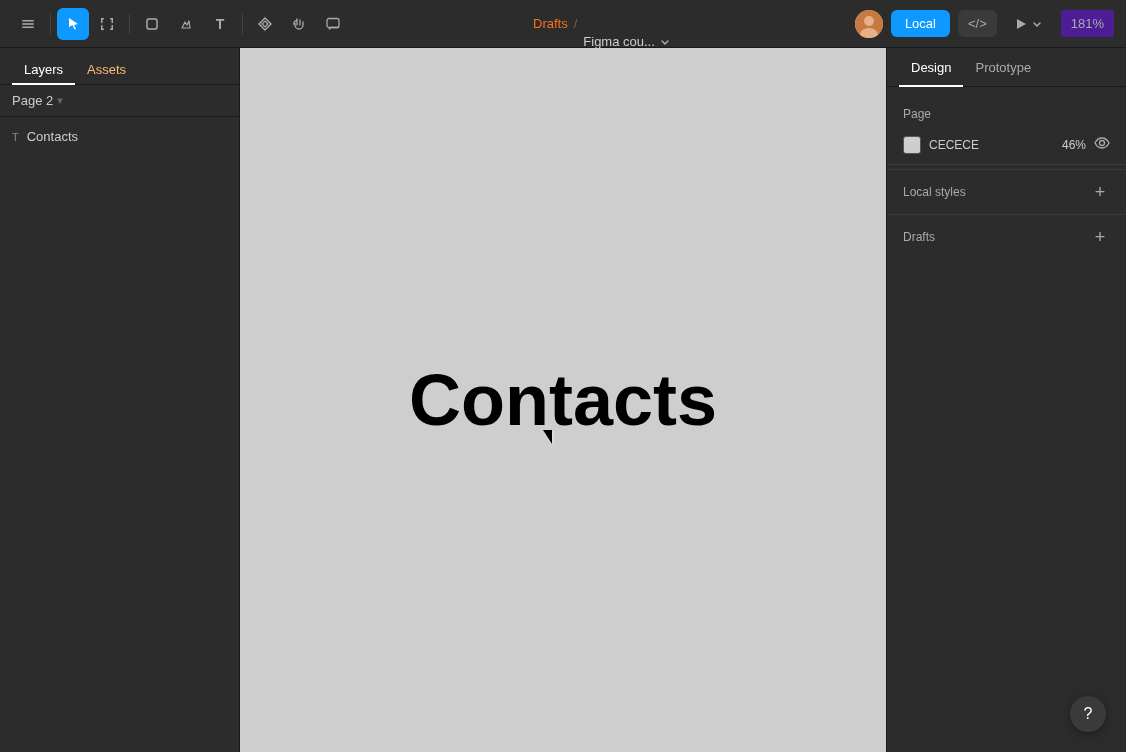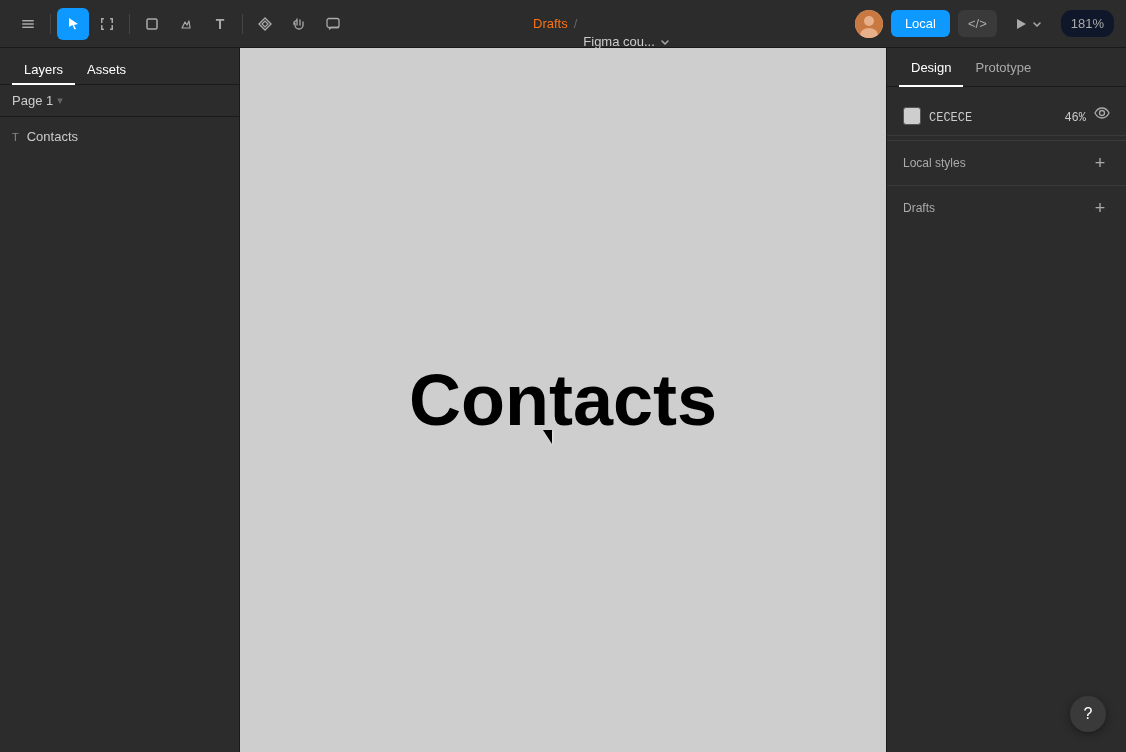--- a/index.html
+++ b/index.html
@@ -102,24 +102,24 @@
       border: none;
       border-radius: 6px;
       padding: 6px 10px;
       font-size: 13px;
       cursor: pointer;
       display: flex;
       align-items: center;
       gap: 4px;
     }
     .zoom-btn {
-      background: #0f172a;
-      color: #aaa;
-      border: none;
-      border-radius: 11px;
+      background: #4c1d95;
+      color: #aaa;
+      border: none;
+      border-radius: 2px;
       padding: 6px 10px;
       font-size: 13px;
       cursor: pointer;
     }
 
     
     .main {
       display: flex;
       flex: 1;
       overflow: hidden;
@@ -137,21 +137,21 @@
     .panel-tabs {
       display: flex;
       align-items: center;
       padding: 8px 12px 0;
       gap: 0;
       border-bottom: 1px solid #1a1a1a;
     }
     .panel-tab {
       padding: 6px 12px;
       font-size: 13px;
-      color: #ffffff;
+      color: #fdba74;
       cursor: pointer;
       border-bottom: 2px solid transparent;
       margin-bottom: -1px;
     }
     .panel-tab.active {
       color: #fff;
       border-bottom: 2px solid #fff;
     }
     .page-selector {
       display: flex;
@@ -264,26 +264,25 @@
       font-size: 16px;
       border-radius: 3px;
     }
     .section-divider {
       height: 1px;
       background: #3a3a3a;
       margin: 4px 0;
     }
     .page-bg-row {
       display: flex;
-      align-items: flex-end;
+      align-items: center;
       padding: 6px 16px;
       gap: 8px;
       font-size: 12px;
       color: #ccc;
-      font-family: Liberation Mono, monospace;
     }
     .color-swatch {
       width: 18px;
       height: 18px;
       border-radius: 3px;
       border: 1px solid #555;
       flex-shrink: 0;
     }
     .opacity-value {
       margin-left: auto;
@@ -433,21 +432,21 @@
 </div>
 
 <div class="main">
 
   <div class="left-panel">
     <div class="panel-tabs">
       <div class="panel-tab active">Layers</div>
       <div class="panel-tab">Assets</div>
     </div>
     <div class="page-selector">
-      <span>Page 1</span>
+      <span>Page 2</span>
       <span style="font-size:11px;color:#666;">▾</span>
     </div>
     <div class="layer-list">
       <div class="layer-item">
         <span class="layer-icon" style="font-size:11px;color:#888;">T</span>
         <span>Contacts</span>
       </div>
     </div>
   </div>
 
@@ -457,20 +456,23 @@
   </div>
 
   <div class="right-panel">
     <div class="right-panel-tabs">
       <div class="right-panel-tab active">Design</div>
       <div class="right-panel-tab">Prototype</div>
     </div>
 
     <div class="right-panel-content">
 
+      <div class="section-header">
+        <span class="label">Page</span>
+      </div>
 
       <div class="page-bg-row">
         <div class="color-swatch" style="background:#cecece;"></div>
         <span>CECECE</span>
         <span class="opacity-value">46%</span>
         <span class="eye-icon">
           <svg width="16" height="16" viewBox="0 0 16 16" fill="none">
             <path d="M1 8C1 8 3.5 3 8 3C12.5 3 15 8 15 8C15 8 12.5 13 8 13C3.5 13 1 8 1 8Z" stroke="#aaa" stroke-width="1.3" fill="none"></path>
             <circle cx="8" cy="8" r="2.5" stroke="#aaa" stroke-width="1.3" fill="none"></circle>
           </svg>

